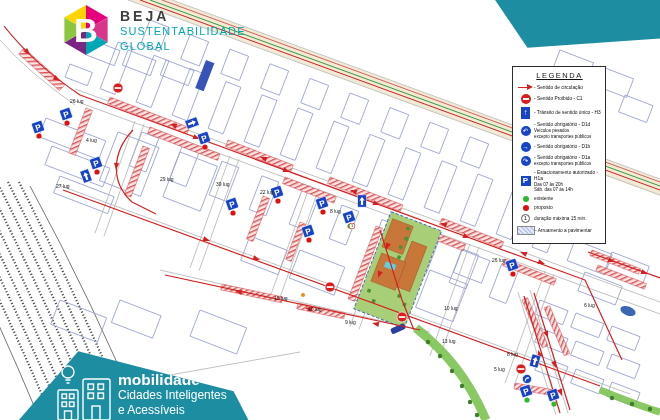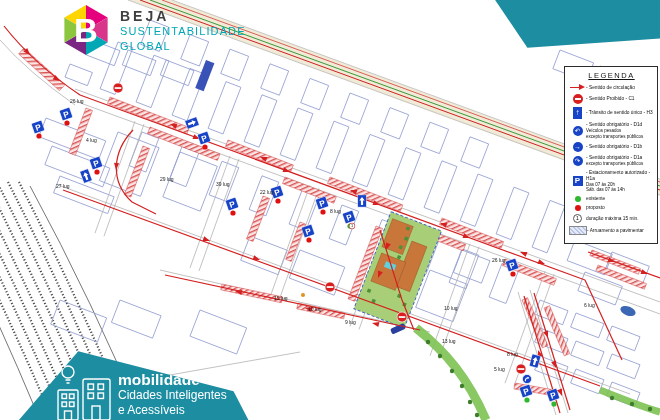--- a/index.html
+++ b/index.html
@@ -12,21 +12,21 @@
   .logo{position:absolute;left:60px;top:3px;display:flex;align-items:flex-start;z-index:5}
   .logo-text{margin-left:8px;margin-top:6px}
   .logo-name{font-size:14px;font-weight:bold;letter-spacing:3px;color:#3f3f41;line-height:1}
   .logo-sub{font-size:11px;letter-spacing:1.1px;color:#00a7b5;margin-top:2px;line-height:1.15}
 
   
   .wedge{position:absolute;left:490px;top:0;width:170px;height:52px;background:#1d8da1;z-index:4;
          clip-path:polygon(3% 0,100% 0,100% 74%,22% 92%);}
 
   
-  .legend{position:absolute;left:564px;top:66px;width:94px;background:#fff;border:1px solid #2b2b2b;
+  .legend{position:absolute;left:512px;top:66px;width:94px;background:#fff;border:1px solid #2b2b2b;
           z-index:6;padding:4px 3px 5px 4px;box-sizing:border-box;}
   .lg-title{font-size:7.5px;letter-spacing:1.5px;color:#111;text-align:center;
             text-decoration:underline;margin-bottom:4px;}
   .lg-row{display:flex;align-items:center;margin-bottom:3px;}
   .lg-ic{flex:0 0 17px;display:flex;align-items:center;justify-content:center;}
   .lg-txt{font-size:4.8px;color:#111;line-height:1.25;}
   .lg-sub{font-size:4.5px;color:#111;line-height:1.25;}
   .ic-arrow{position:relative;width:15px;height:7px;display:inline-block}
   .ic-arrow::before{content:"";position:absolute;left:0;top:2.6px;width:9px;height:1.8px;background:#d42020}
   .ic-arrow::after{content:"";position:absolute;right:0;top:0;border-left:6px solid #d42020;

